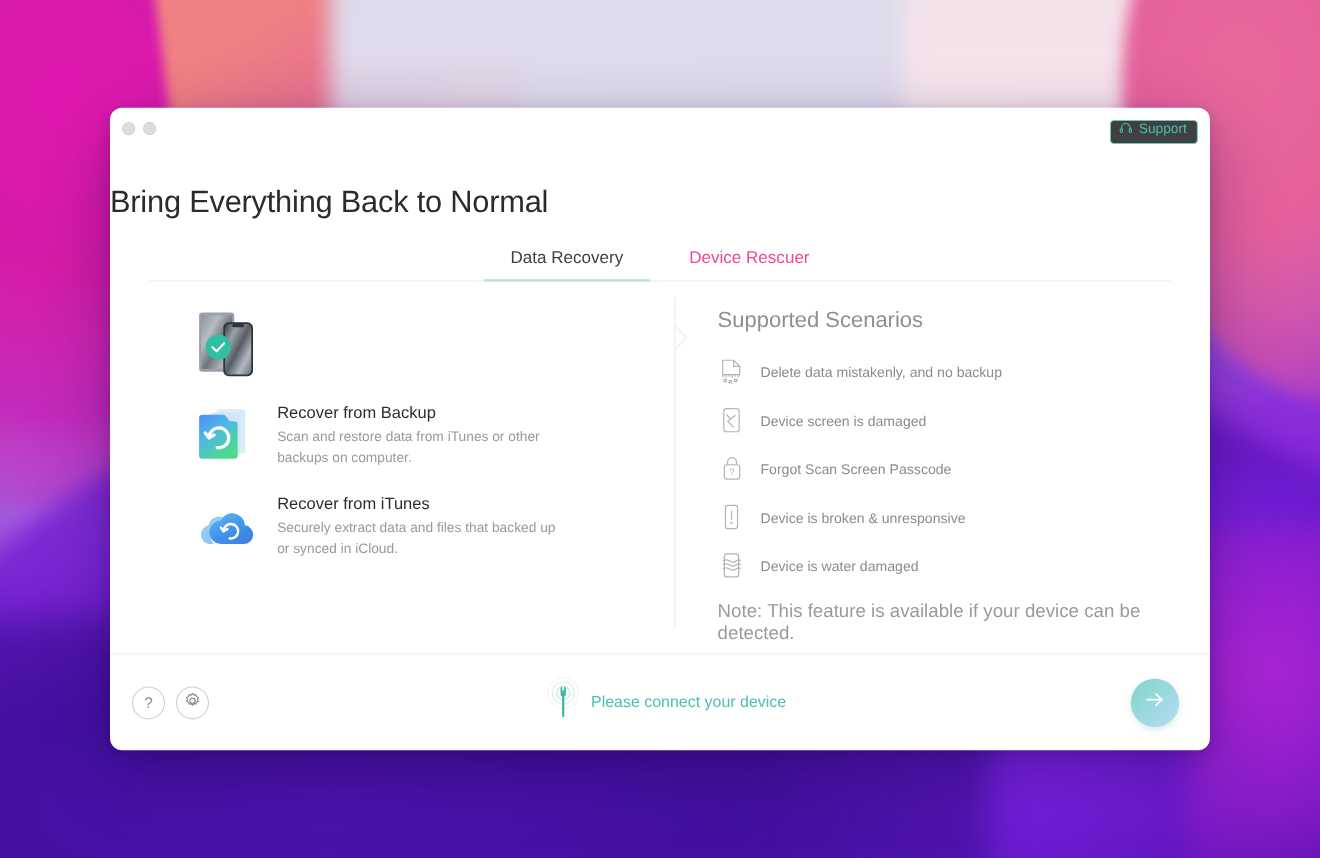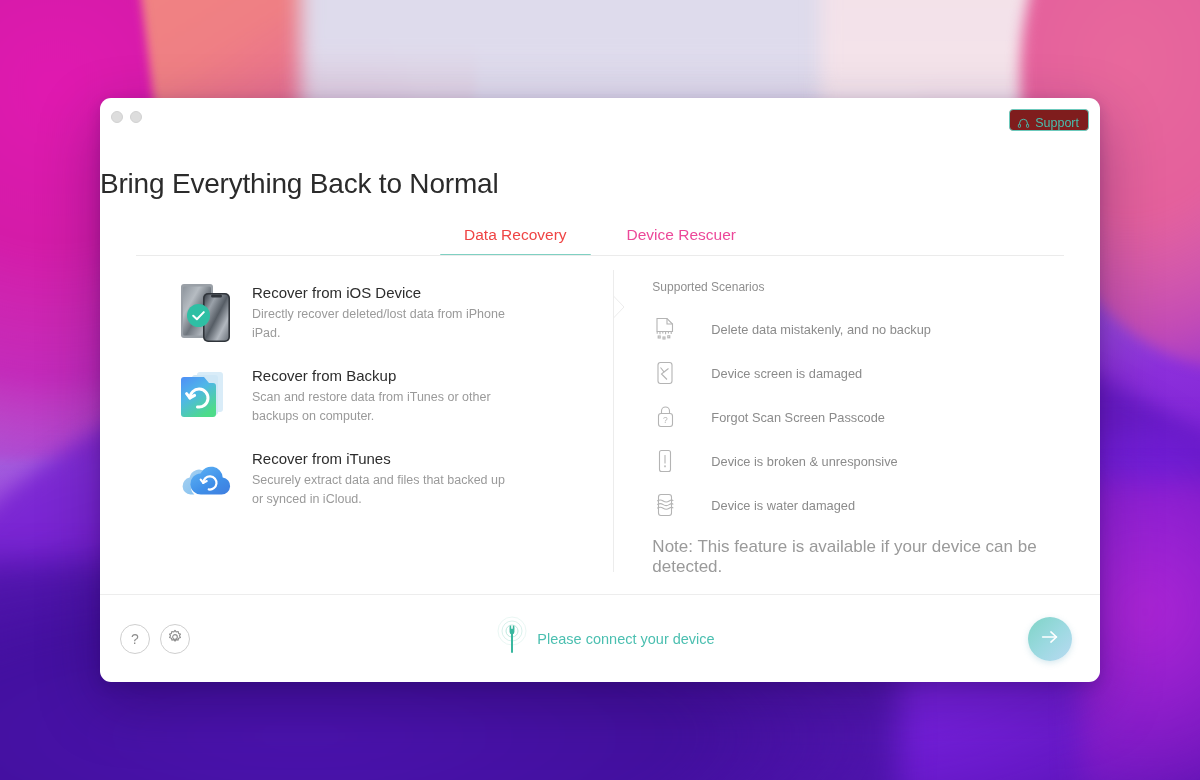--- a/index.html
+++ b/index.html
@@ -116,27 +116,27 @@
     position:absolute; left:11px; top:13px;
     display:flex; gap:7px;
   }
   .dot {
     width:12px; height:12px; border-radius:50%;
     background:#dddddd;
     border:1px solid #d2d2d2;
   }
   .support-btn {
     position:absolute; right:11px; top:11px;
-    display:flex; align-items:flex-end; gap:5px;
+    display:flex; align-items:flex-start; gap:5px;
     height:22px; padding:0 9px 0 7px;
     border:1px solid #6cc9bc;
     border-radius:4px;
     color:#48bfae;
     font-size:12.5px;
-    background:#7f1d1d;
+    background:#404040;
     cursor:pointer;
   }
   .support-btn svg { display:block; }
 
   
   .app-title {
     text-align:left;
     font-size:28px;
     font-weight:400;
     color:#2b2b2b;
@@ -152,21 +152,21 @@
     justify-content:center;
     gap:60px;
   }
   .tab {
     font-size:15.5px;
     color:#ec4899;
     padding-bottom:12px;
     cursor:pointer;
     position:relative;
   }
-  .tab.active { color:#ef4444; }
+  .tab.active { color:#404040; }
   .tab.active::after {
     content:"";
     position:absolute;
     left:-24px; right:-24px; bottom:0;
     height:2.5px;
     background:#7fd0c2;
     border-radius:2px;
   }
   .tabs-rule {
     position:absolute;
@@ -230,40 +230,39 @@
     line-height:1.55;
     max-width:255px;
   }
 
   
   .scenarios {
     flex:1 1 auto;
     padding:24px 0 0 52px;
   }
   .scenarios-title {
-    font-size:12px;
+    font-size:20px;
     color:#8f8f8f;
     font-weight:400;
     margin-bottom:22px;
   }
   .scenario-row {
     display:flex;
     align-items:center;
     margin-bottom:18px;
   }
   .scenario-icon {
     width:26px; flex:0 0 26px;
     height:26px;
     display:flex; align-items:center; justify-content:center;
     margin-right:13px;
   }
   .scenario-label {
     font-size:12.8px;
     color:#8b8b8b;
-    margin-left:20px;
   }
   .scenarios-note {
     margin-top:19px;
     font-size:17px;
     color:#9a9a9a;
   }
 
   
   .footer {
     flex:0 0 88px;
@@ -386,24 +385,20 @@
                 </linearGradient>
               </defs>
 
               <rect x="3" y="3" width="32" height="54" rx="3" fill="#9aa0a7"></rect>
               <rect x="5" y="5.5" width="28" height="49" rx="1.5" fill="url(#padScreen)"></rect>
 
               <rect x="25" y="12" width="27" height="49" rx="5" fill="#2f343a"></rect>
               <rect x="26.6" y="13.6" width="23.8" height="45.8" rx="4" fill="url(#phoneScreen)"></rect>
               <rect x="33" y="13.6" width="11" height="3" rx="1.5" fill="#2f343a"></rect>
             </svg>
-          </div>
-          <div class="option-text">
-            <div class="option-title">Recover from iOS Device</div>
-            <div class="option-desc">Directly recover deleted/lost data from iPhone iPad.</div>
           </div>
         </div>
 
         <div class="option-row">
           <div class="option-icon">
             <svg width="54" height="56" viewBox="0 0 54 56">
               <defs>
                 <linearGradient id="folderGrad" x1="0" y1="0" x2="0.6" y2="1">
                   <stop offset="0%" stop-color="#4f8ef7"></stop>
                   <stop offset="45%" stop-color="#4fb6e8"></stop>

